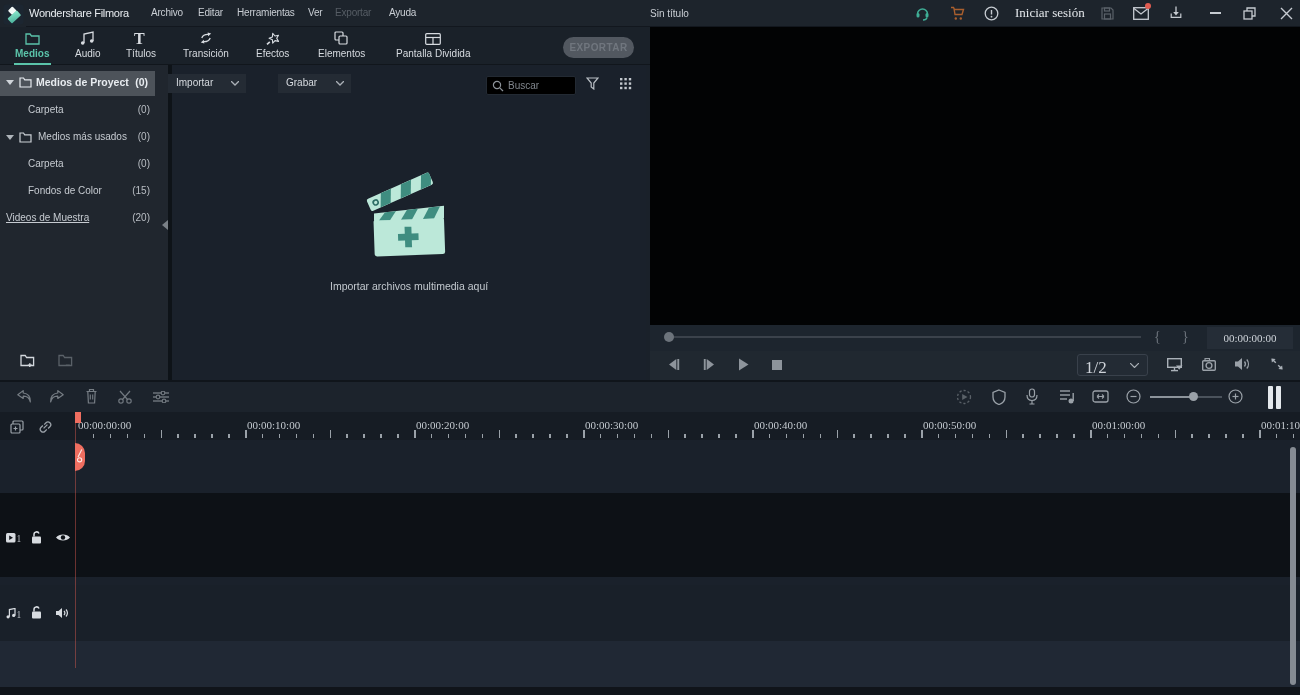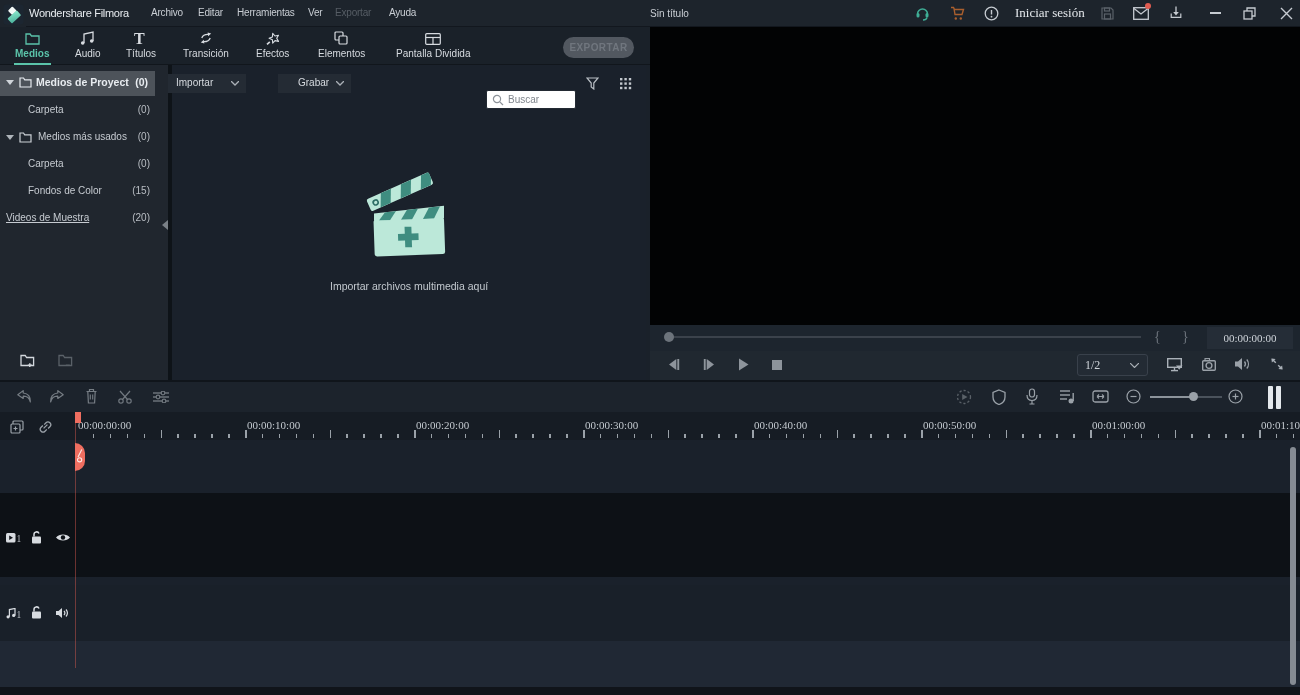--- a/index.html
+++ b/index.html
@@ -26,21 +26,21 @@
   #lpfooter { left:0; top:344px; width:160px; height:36px; border-top:1px solid #2a323b; }
   .rowsel { left:0; top:6px; width:155px; height:25px; background:#4d535a; }
   .treetxt { color:#c6cbd1; font-size:10px; }
   .treetxtb { color:#e8ecf0; font-size:10.5px; font-weight:bold; }
   .cnt { color:#b9bec4; font-size:10px; text-align:right; width:40px; }
   .cntb { color:#e8ecf0; font-size:10.5px; font-weight:bold; text-align:right; width:40px; }
 
   
   #mediapanel { left:172px; top:65px; width:478px; height:315px; background:#1a212b; border-left:4px solid #0e1318; margin-left:-4px; }
   .drop { background:#242b34; color:#d7dbe0; font-size:10px; }
-  #searchbox { left:486px; top:90px; width:90px; height:19px; background:#ffffff; border:1px solid #232a33; border-radius:2px; }
+  #searchbox { left:486px; top:76px; width:90px; height:19px; background:#000000; border:1px solid #232a33; border-radius:2px; }
 
   
   #preview { left:650px; top:27px; width:650px; height:298px; background:#020304; }
   #seekrow { left:650px; top:325px; width:650px; height:26px; background:#1d252e; }
   #ctrlrow { left:650px; top:351px; width:650px; height:29px; background:#202830; }
   #tcbox { left:1207px; top:327px; width:86px; height:22px; background:#252d37; color:#ced3d9; font-size:11px; font-family:'Liberation Serif',serif;
       text-align:center; line-height:22px; }
 
   
   #tltoolbar { left:0; top:380px; width:1300px; height:32px; background:#1c232c; border-top:2px solid #10151b; }
@@ -173,21 +173,21 @@
 </div>
 
 <div id="mediapanel" class="abs"></div>
 <div class="abs drop" style="left:168px;top:74px;width:78px;height:19px;">
   <span style="position:absolute;left:8px;top:3px;">Importar</span>
   <svg style="position:absolute;right:7px;top:7px" width="8" height="5">
       <polyline points="0,0 4,4 8,0" fill="none" stroke="#aab0b6" stroke-width="1.3"></polyline>
     </svg>
 </div>
 <div class="abs drop" style="left:278px;top:74px;width:73px;height:19px;">
-  <span style="position:absolute;left:8px;top:3px;margin-left:12px;">Grabar</span>
+  <span style="position:absolute;left:8px;top:3px;">Grabar</span>
   <svg style="position:absolute;right:7px;top:7px" width="8" height="5">
       <polyline points="0,0 4,4 8,0" fill="none" stroke="#aab0b6" stroke-width="1.3"></polyline>
     </svg>
 </div>
 <div id="searchbox" class="abs">
   <svg style="position:absolute;left:5px;top:3px" width="12" height="12" viewBox="0 0 12 12">
     <circle cx="5" cy="5" r="3.6" fill="none" stroke="#8d939a" stroke-width="1.2"></circle>
     <line x1="7.8" y1="7.8" x2="11" y2="11" stroke="#8d939a" stroke-width="1.2"></line>
   </svg>
   <span style="position:absolute;left:21px;top:3px;color:#80868d;font-size:10px;">Buscar</span>
@@ -258,21 +258,21 @@
 </svg>
 <svg class="abs" style="left:703px;top:358px" width="12" height="13" viewBox="0 0 12 13">
   <rect x="0.8" y="1" width="1.9" height="11" fill="#8d949b"></rect>
   <polygon points="3.7,1 3.7,12 11,6.5" fill="#8d949b"></polygon>
 </svg>
 <svg class="abs" style="left:738px;top:358px" width="11" height="13" viewBox="0 0 11 13">
   <polygon points="1,0.5 1,12.5 10.5,6.5" fill="#8d949b"></polygon>
 </svg>
 <div class="abs" style="left:772px;top:360px;width:10px;height:10px;background:#8d949b;"></div>
 <div class="abs" style="left:1077px;top:354px;width:71px;height:22px;background:#232b34;border:1px solid #39414b;border-radius:3px;">
-  <span style="position:absolute;left:7px;top:3px;color:#ced3d9;font-size:12px;font-family:'Liberation Serif',serif;">1/2</span>
+  <span style="position:absolute;left:7px;top:3px;color:#ced3d9;font-size:17px;font-family:'Liberation Serif',serif;">1/2</span>
   <svg style="position:absolute;right:8px;top:8px" width="9" height="5">
       <polyline points="0,0 4.5,4.5 9,0" fill="none" stroke="#aab0b6" stroke-width="1.2"></polyline>
     </svg>
 </div>
 <svg class="abs" style="left:1167px;top:358px" width="16" height="14" viewBox="0 0 16 14">
   <rect x="0.7" y="0.7" width="13.6" height="8.6" fill="none" stroke="#aab1b8" stroke-width="1.4"></rect>
   <line x1="7.5" y1="9.5" x2="7.5" y2="12.3" stroke="#aab1b8" stroke-width="1.4"></line>
   <line x1="4" y1="12.6" x2="11" y2="12.6" stroke="#aab1b8" stroke-width="1.4"></line>
   <polygon points="9,7.5 15.5,7.5 12.2,11.8" fill="#aab1b8"></polygon>
 </svg>

